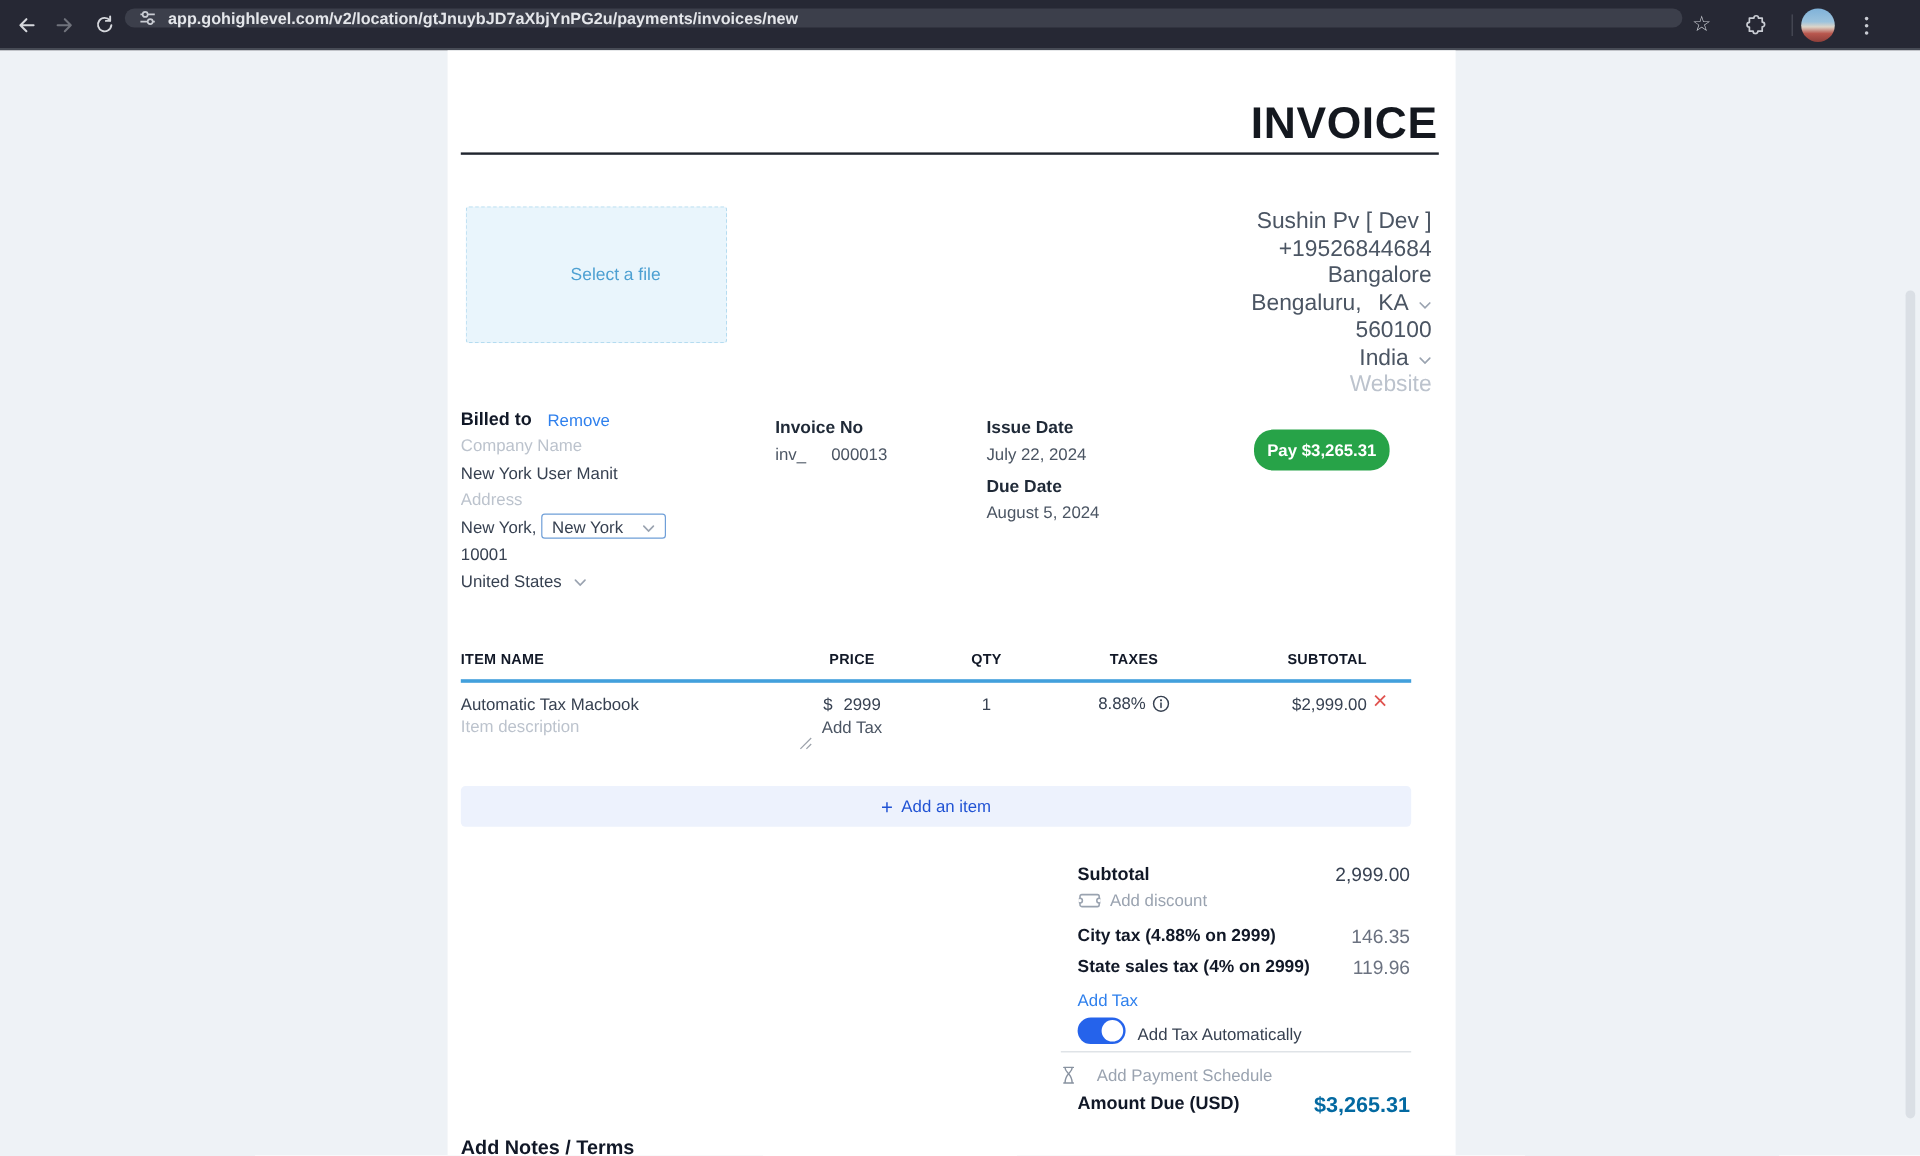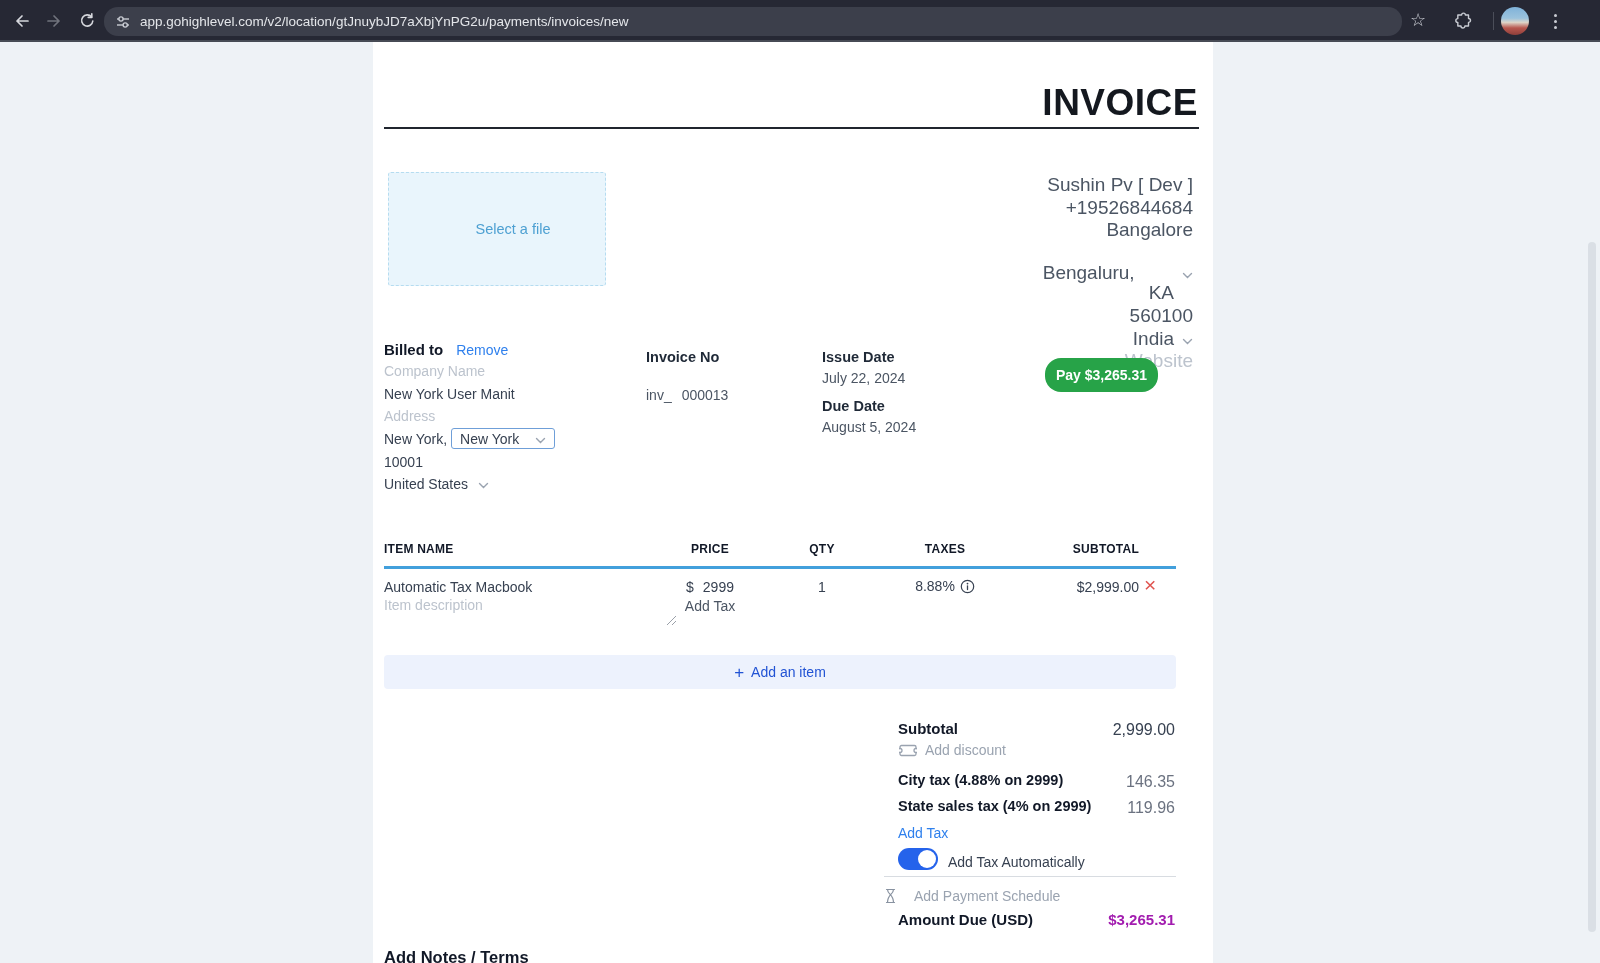--- a/index.html
+++ b/index.html
@@ -3,22 +3,22 @@
 <meta charset="utf-8">
 <style>
   * { margin:0; padding:0; box-sizing:border-box; }
   html,body { width:1600px; height:963px; overflow:hidden; font-family:"Liberation Sans", sans-serif; }
   .screen { position:relative; width:1600px; height:963px; background:#eef2f6; overflow:hidden; }
 
   
   .chrome { position:absolute; top:0; left:0; right:0; height:42px; background:#262834;
             border-bottom:2px solid #474b55; }
   .nav-ic { position:absolute; top:11px; width:20px; height:20px; display:flex; align-items:center; justify-content:center; cursor:pointer; }
-  .omnibox { position:absolute; left:104px; top:7px; width:1298px; height:29px; background:#3c3f4b;
-             border-radius:14px; display:flex; align-items:center; padding:0 12px; gap:10px; }
+  .omnibox { position:absolute; left:104px; top:7px; width:1298px; height:16px; background:#3c3f4b;
+             border-radius:14px; display:flex; align-items:center; padding:0 12px; gap:10px;font-weight:bold; }
   .url { color:#e4e6ea; font-size:13.5px; white-space:nowrap; }
   .star { position:absolute; left:1410px; top:9px; color:#c9ccd3; font-size:18px; line-height:22px; cursor:pointer; }
   .ext { position:absolute; left:1455px; top:12px; cursor:pointer; }
   .tb-div { position:absolute; left:1493px; top:12px; width:1px; height:18px; background:#4b4e59; }
   .avatar { position:absolute; left:1501px; top:7px; width:28px; height:28px; border-radius:50%;
             background:linear-gradient(180deg,#7fb2d9 0%,#9cc3dd 40%,#ddd5c8 55%,#b8574e 75%,#8e3f3a 100%); cursor:pointer; }
   .kebab { position:absolute; left:1546px; top:11px; width:18px; height:20px; display:flex; flex-direction:column;
            align-items:center; justify-content:center; gap:3px; cursor:pointer; }
   .kebab i { width:3px; height:3px; border-radius:50%; background:#c9ccd3; }
 
@@ -30,38 +30,38 @@
 
   .title { position:absolute; right:15px; top:40px; font-size:37px; font-weight:700; color:#14181f; letter-spacing:.5px; }
   .title-rule { position:absolute; left:11px; right:14px; top:85px; height:2px; background:#20252e; }
 
   .upload { position:absolute; left:15px; top:130px; width:218px; height:114px; background:#e9f5fc;
             border:1px dashed #b5dcf0; border-radius:3px; display:flex; align-items:center; justify-content:center; cursor:pointer;padding-left:32px; }
   .upload span { color:#4da0d2; font-size:14.5px; }
 
   .biz { position:absolute; right:20px; top:132px; text-align:right; font-size:19px; color:#4b5563; line-height:22.7px; }
   .biz .r { display:flex; justify-content:flex-end; align-items:center; gap:8px; }
-  .biz .gap { margin-left:6px;margin-top:40px; }
+  .biz .gap { margin-left:6px; }
   .placeholder { color:#bcc3cd; }
 
   .billed { position:absolute; left:11px; top:299px; width:260px; height:170px; font-size:14px; color:#374151; }
   .billed .row { position:absolute; left:0; white-space:nowrap; display:flex; align-items:center; }
   .b-label { font-size:15px; font-weight:700; color:#111827; }
   .link { color:#2f80ed; cursor:pointer; }
   input.ghost { border:none; outline:none; background:transparent; font-family:inherit; font-size:14px; color:#374151; width:220px; padding:0; }
   input.ghost::placeholder { color:#bcc3cd; }
   .state-select { display:inline-flex; align-items:center; gap:16px; border:1px solid #6f9fd8; border-radius:3px;
                   padding:1px 8px; height:21px; margin-left:4px; cursor:pointer; color:#374151; }
   .chev { flex:0 0 auto; }
 
   .inv-col { position:absolute; left:273px; top:307px; font-size:14px; }
   .date-col { position:absolute; left:449px; top:307px; font-size:14px; }
   .f-label { font-weight:700; color:#1f2937; font-size:14.5px; }
   .f-val { color:#4b5563; }
-  .inv-col .f-val { margin-top:22px; display:flex; gap:10px; }
+  .inv-col .f-val { margin-top:5px; display:flex; gap:21px; }
   .date-col .f-val { margin-top:5px; }
   .date-col .f-label.due { margin-top:12px; }
 
   .pay-btn { position:absolute; left:672px; top:316px; width:113px; height:34px; background:#27a348; border:none;
              border-radius:16px; color:#fff; font-size:14px; font-weight:700; font-family:inherit; cursor:pointer; }
 
   
   .th { position:absolute; top:500px; font-size:12px; font-weight:700; color:#111827; letter-spacing:.02em; }
   .th-name { left:11px; }
   .th-price { left:287px; width:100px; text-align:center; }
@@ -98,21 +98,21 @@
   .st-l { top:756px; font-size:14.5px; }
   .st-v { top:757px; }
   .addtax-link { top:783px; left:525px; cursor:pointer; }
   .toggle-row { top:806px; left:525px; display:flex; align-items:flex-end; gap:10px; }
   .toggle { width:40px; height:22px; border-radius:11px; background:#2563eb; position:relative; cursor:pointer; flex:0 0 auto; }
   .toggle::after { content:""; position:absolute; right:2px; top:2px; width:18px; height:18px; border-radius:50%; background:#fff; }
   .toggle-row .t-text { color:#374151; }
   .totals-div { position:absolute; left:511px; right:37px; top:834px; height:1px; background:#d8dce1; }
   .sched { top:846px; left:511px; display:flex; align-items:center; gap:17px; color:#9aa3b0; cursor:pointer; }
   .due-l { top:869px; font-size:15px; }
-  .due-v { top:869px; font-size:15px; font-weight:700; color:#a21caf;text-align:center; }
+  .due-v { top:869px; font-size:18px; font-weight:700; color:#0369a1;text-align:center; }
 
   .notes { position:absolute; left:11px; top:906px; font-size:16.5px; font-weight:700; color:#111827; }
 </style>
 </head>
 <body>
 
 <div class="screen">
 
   <header class="chrome">
     <span class="nav-ic" style="left:12px">

